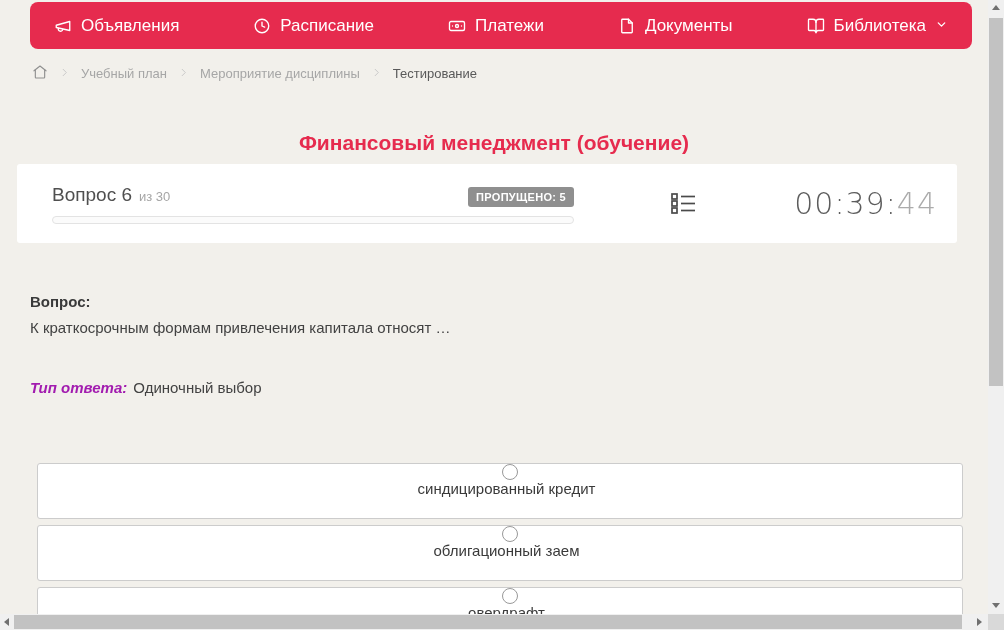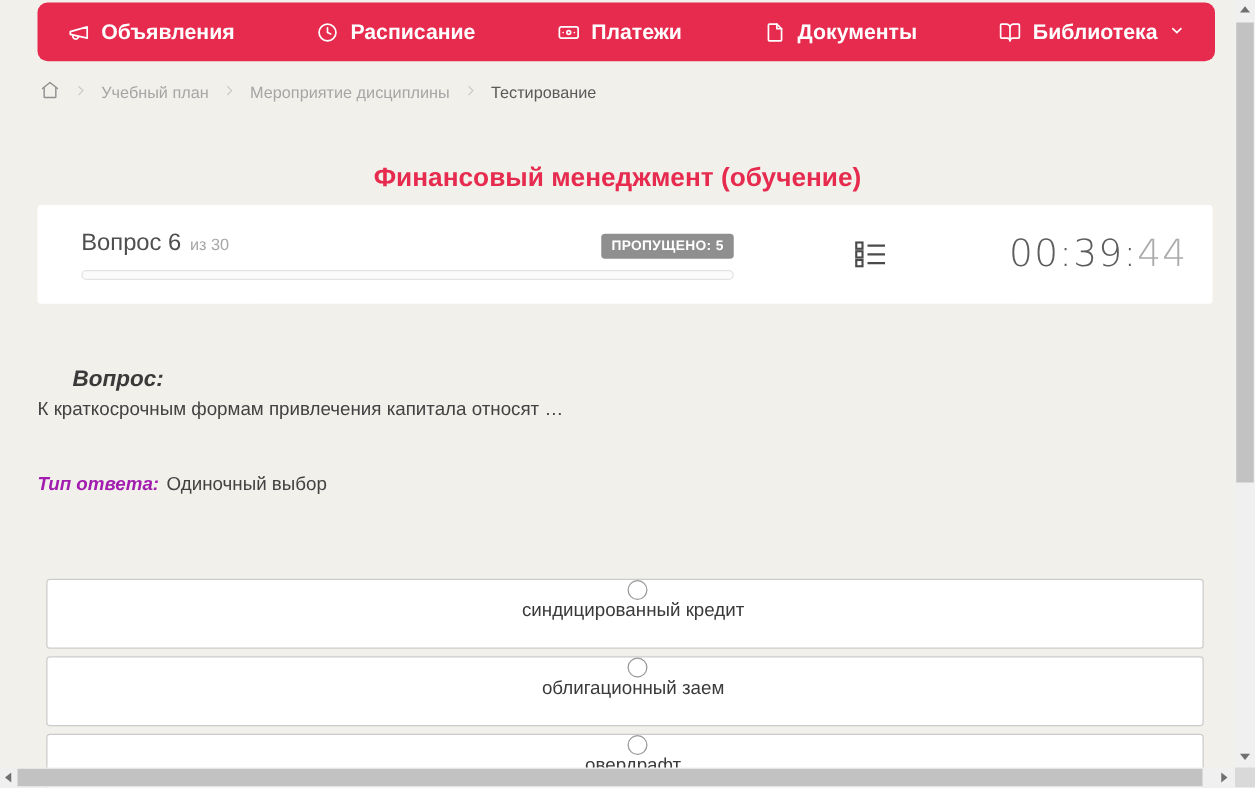--- a/index.html
+++ b/index.html
@@ -12,21 +12,21 @@
   }
   
   .nav-bar {
     position:absolute; left:30px; top:2px; width:942px; height:47px;
     background:#e62b4e; border-radius:8px;
     display:flex; align-items:stretch; justify-content:space-between;
     padding:0 6px;
   }
   .nav-item {
     display:flex; align-items:center; gap:9px;
-    color:#ffffff; font-weight:bold; font-size:17px;
+    color:#ffffff; font-weight:normal; font-size:17px;
     padding:0 18px; cursor:pointer; white-space:nowrap;
   }
   .nav-item.active { background:#17365f; border-radius:8px; }
   .nav-item svg { width:18px; height:18px; stroke:#ffffff; fill:none; stroke-width:1.8; stroke-linecap:round; stroke-linejoin:round; }
   .nav-item .chev svg { width:13px; height:13px; stroke-width:2.4; }
   
   .breadcrumb {
     position:absolute; left:32px; top:63px; height:20px;
     display:flex; align-items:center; gap:11px;
     font-size:13px; color:#a6a6a6;
@@ -35,21 +35,21 @@
   .breadcrumb .sep svg { width:11px; height:11px; stroke:#c6c6c6; fill:none; stroke-width:2; stroke-linecap:round; stroke-linejoin:round; }
   .breadcrumb .crumb { cursor:pointer; }
   .breadcrumb .crumb.current { color:#595959; cursor:default; }
   
   .page-title {
     position:absolute; left:0; top:116px; width:988px;
     text-align:center; color:#e62b4e; font-size:21px; font-weight:bold;margin-top:15px;
   }
   
   .quiz-panel {
-    position:absolute; left:30px; top:164px; width:940px; height:79px;
+    position:absolute; left:17px; top:164px; width:940px; height:79px;
     background:#ffffff; border-radius:3px;
     display:flex; align-items:center;
   }
   .q-left { margin-left:35px; width:522px; }
   .q-head { display:flex; align-items:baseline; }
   .q-number { font-size:19px; color:#4f4f4f; }
   .q-total { font-size:13px; color:#a6a6a6; margin-left:7px; }
   .q-badge {
     margin-left:auto; background:#8f8f8f; color:#ffffff;
     font-size:11px; font-weight:bold; letter-spacing:.3px;
@@ -62,21 +62,21 @@
   .q-progress-fill { height:100%; width:0%; background:#e62b4e; }
   .q-list-btn { margin-left:96px; cursor:pointer; line-height:0; }
   .q-list-btn svg { width:27px; height:27px; stroke:#4a4a4a; fill:none; stroke-width:1.7; }
   .q-timer {
     margin-left:auto; margin-right:20px;
     font-family:"DejaVu Sans", sans-serif; font-weight:300;
     font-size:30px; color:#5c5c5c; letter-spacing:1px;
   }
   .q-timer .secs { color:#ababab; }
   
-  .q-label { position:absolute; left:30px; top:293px; font-size:18px; font-weight:bold; font-style:italic; color:#3a3a3a;margin-left:28px; }
+  .q-label { position:absolute; left:30px; top:293px; font-size:15px; font-weight:bold; color:#3a3a3a; }
   .q-text  { position:absolute; left:30px; top:319px; font-size:15px; color:#424242; width:900px; }
   .q-type  { position:absolute; left:30px; top:379px; font-size:15px; color:#424242; }
   .q-type .t-label { font-weight:bold; font-style:italic; color:#a21caf; margin-right:6px; }
   
   .options { position:absolute; left:37px; top:463px; width:926px; }
   .option {
     height:56px; background:#ffffff; border:1px solid #cccccc; border-radius:3px;
     display:flex; align-items:center; cursor:pointer;flex-direction:column;
   }
   .option + .option { margin-top:6px; }

